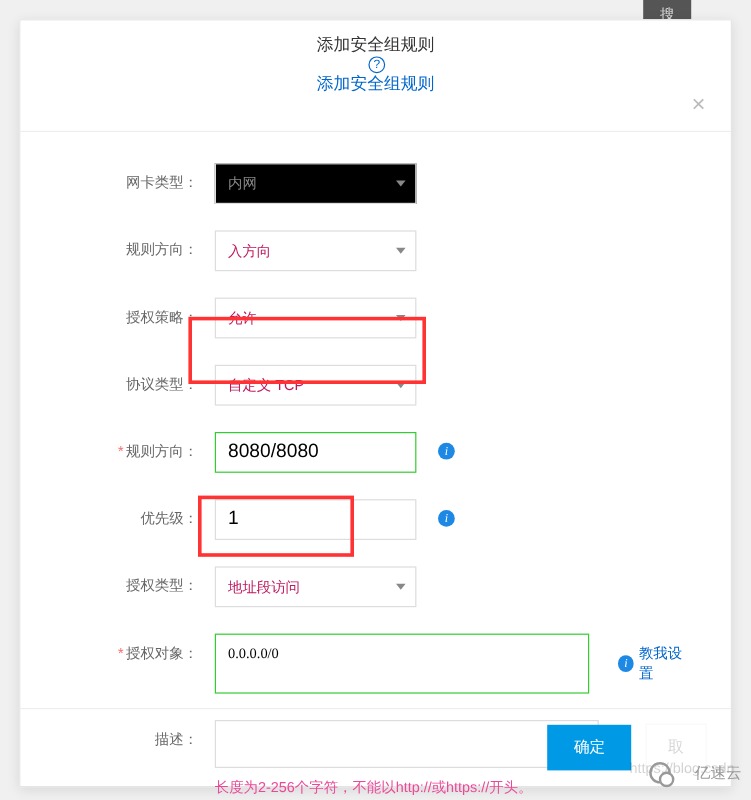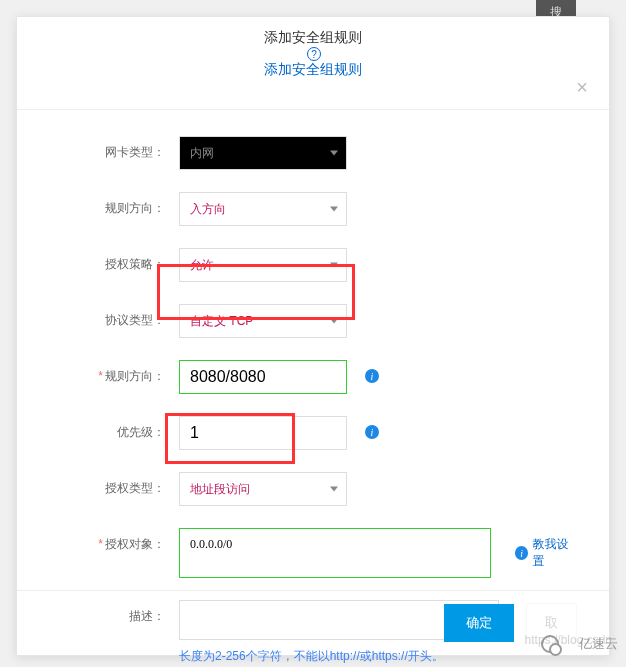--- a/index.html
+++ b/index.html
@@ -138,31 +138,31 @@
     .teach-link {
       margin-left: 24px;
       color: #06c;
       display: inline-flex;
       align-items: center;
       gap: 4px;
       margin-top: 8px;
       cursor: pointer;
     }
     .hint {
-      color: #3b82f6;
+      color: #ec4899;
       font-size: 12px;
       margin-left: 132px;
       margin-top: -14px;
       margin-bottom: 14px;
     }
     .modal-footer {
       position: absolute;
       bottom: 0; left: 0; right: 0;
       border-top: 1px solid #eee;
-      padding: 12px 32px;
+      padding: 12px 20px;
       text-align: right;
     }
     .btn-primary {
       background: #0099e5;
       color: #fff;
       border: none;
       padding: 10px 22px;
       font-size: 13px;
       cursor: pointer;
     }

